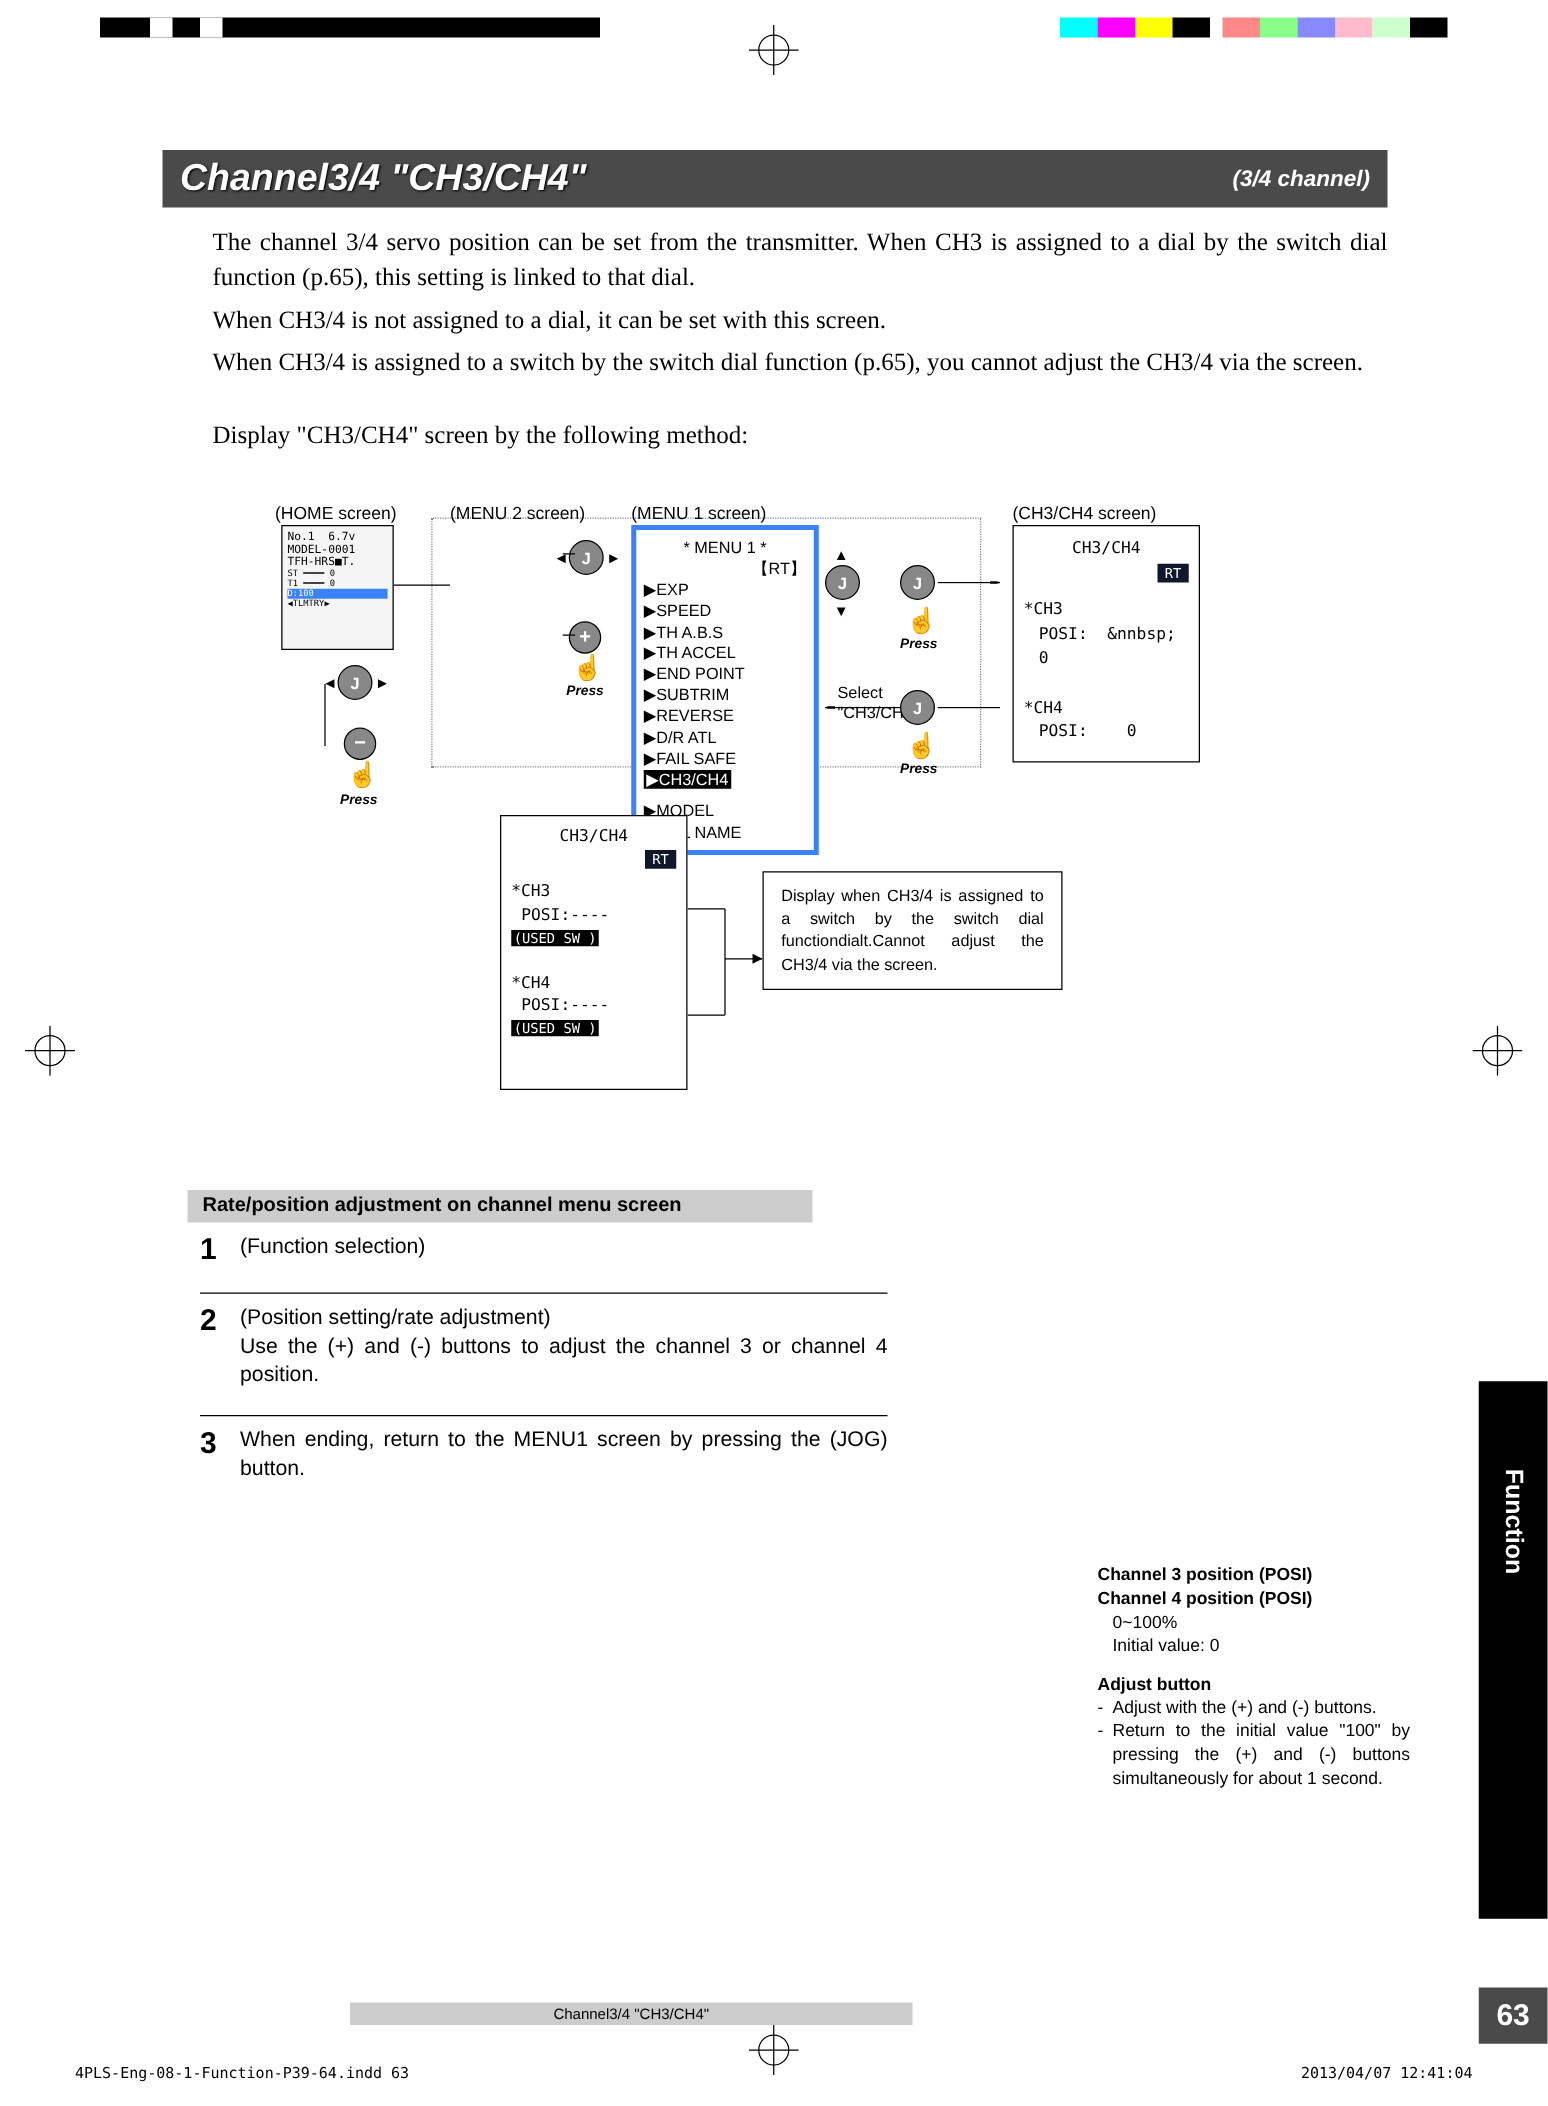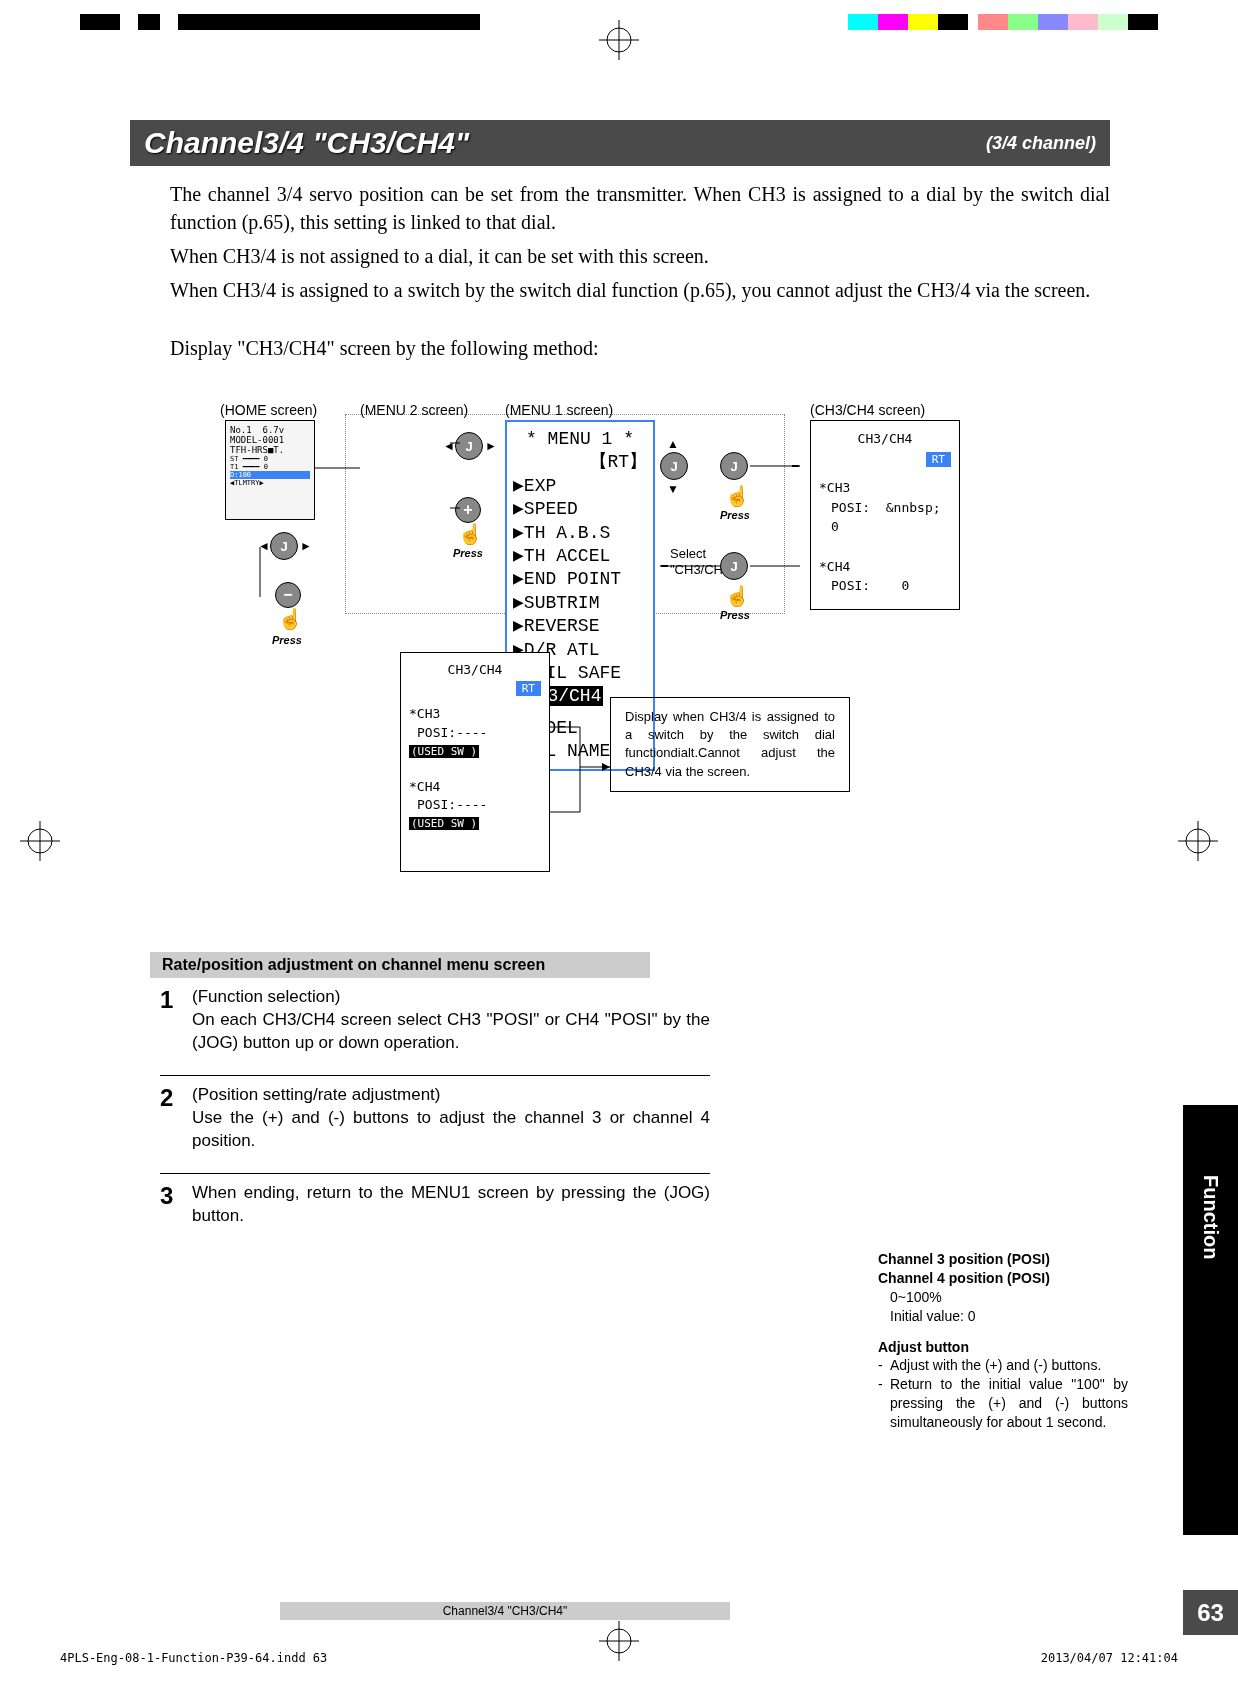--- a/index.html
+++ b/index.html
@@ -29,25 +29,25 @@
   .diagram-area { position: relative; height: 540px; margin-left: 40px; }
   .screen-label { font-family: Arial, sans-serif; font-size: 14px; position: absolute; }
   .mini-screen { position: absolute; border: 1px solid #000; background: #f5f5f5; font-family: monospace; font-size: 9px; padding: 4px; }
   
   .jog-btn { position: absolute; width: 28px; height: 28px; border-radius: 50%; background: #888; color: #fff; font-family: Arial, sans-serif; font-size: 13px; font-weight: bold; display: flex; align-items: center; justify-content: center; border: 1px solid #000; }
   .jog-arrows { position: absolute; font-size: 12px; color: #000; }
   .plus-btn, .minus-btn { position: absolute; width: 26px; height: 26px; border-radius: 50%; background: #888; color: #fff; font-family: Arial, sans-serif; font-size: 16px; font-weight: bold; display: flex; align-items: center; justify-content: center; border: 1px solid #000; }
   .hand { position: absolute; font-size: 20px; }
   .press-label { position: absolute; font-family: Arial, sans-serif; font-size: 11px; font-style: italic; font-weight: bold; }
   
-  .menu1-screen { position: absolute; border: 2px solid #3b82f6; background: #fff; font-family: Liberation Mono, monospace; font-size: 18px; line-height: 1.3; padding: 6px; }
+  .menu1-screen { position: absolute; border: 4px solid #3b82f6; background: #fff; font-family: Liberation Sans, sans-serif; font-size: 13px; line-height: 1.3; padding: 6px; }
   .menu1-screen .hl { background: #000; color: #fff; padding: 0 2px; }
   
   .ch34-screen { position: absolute; border: 1px solid #000; background: #fff; font-family: monospace; font-size: 13px; line-height: 1.5; padding: 8px; }
-  .rt-badge { background: #3b82f6; color: #fff; font-size: 11px; padding: 1px 6px; }
+  .rt-badge { background: #0f172a; color: #fff; font-size: 11px; padding: 1px 6px; }
   
   .sel-label { position: absolute; font-family: Arial, sans-serif; font-size: 13px; line-height: 1.2; }
   
   .dotted-box { position: absolute; border: 1px dotted #888; }
   
   .example-screen { position: absolute; border: 1px solid #000; background: #fff; font-family: monospace; font-size: 13px; line-height: 1.4; padding: 8px; width: 150px; }
   .used-sw { background: #000; color: #fff; font-size: 11px; padding: 0 2px; }
   
   .info-box { position: absolute; border: 1px solid #000; padding: 10px 14px; font-family: Arial, sans-serif; font-size: 13px; line-height: 1.4; width: 240px; text-align: justify; }
   
@@ -262,21 +262,20 @@
 
   </div>
 
   <div class="section-header">Rate/position adjustment on channel menu screen</div>
 
   <div class="steps">
     <div class="step">
       <div class="step-num">1</div>
       <div class="step-body">
         <span>(Function selection)</span><br>
-        <span>On each CH3/CH4 screen select CH3 "POSI" or CH4 "POSI" by the (JOG) button up or down operation.</span>
       </div>
     </div>
     <div class="step">
       <div class="step-num">2</div>
       <div class="step-body">
         <span>(Position setting/rate adjustment)</span><br>
         <span>Use the (+) and (-) buttons to adjust the channel 3 or channel 4 position.</span>
       </div>
     </div>
     <div class="step">

